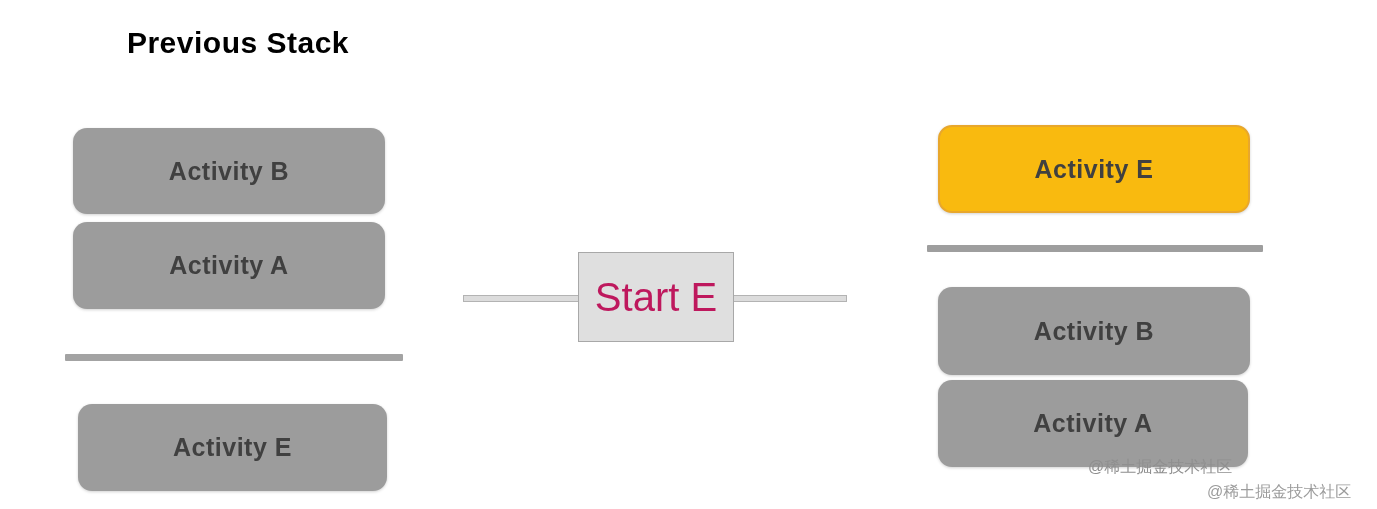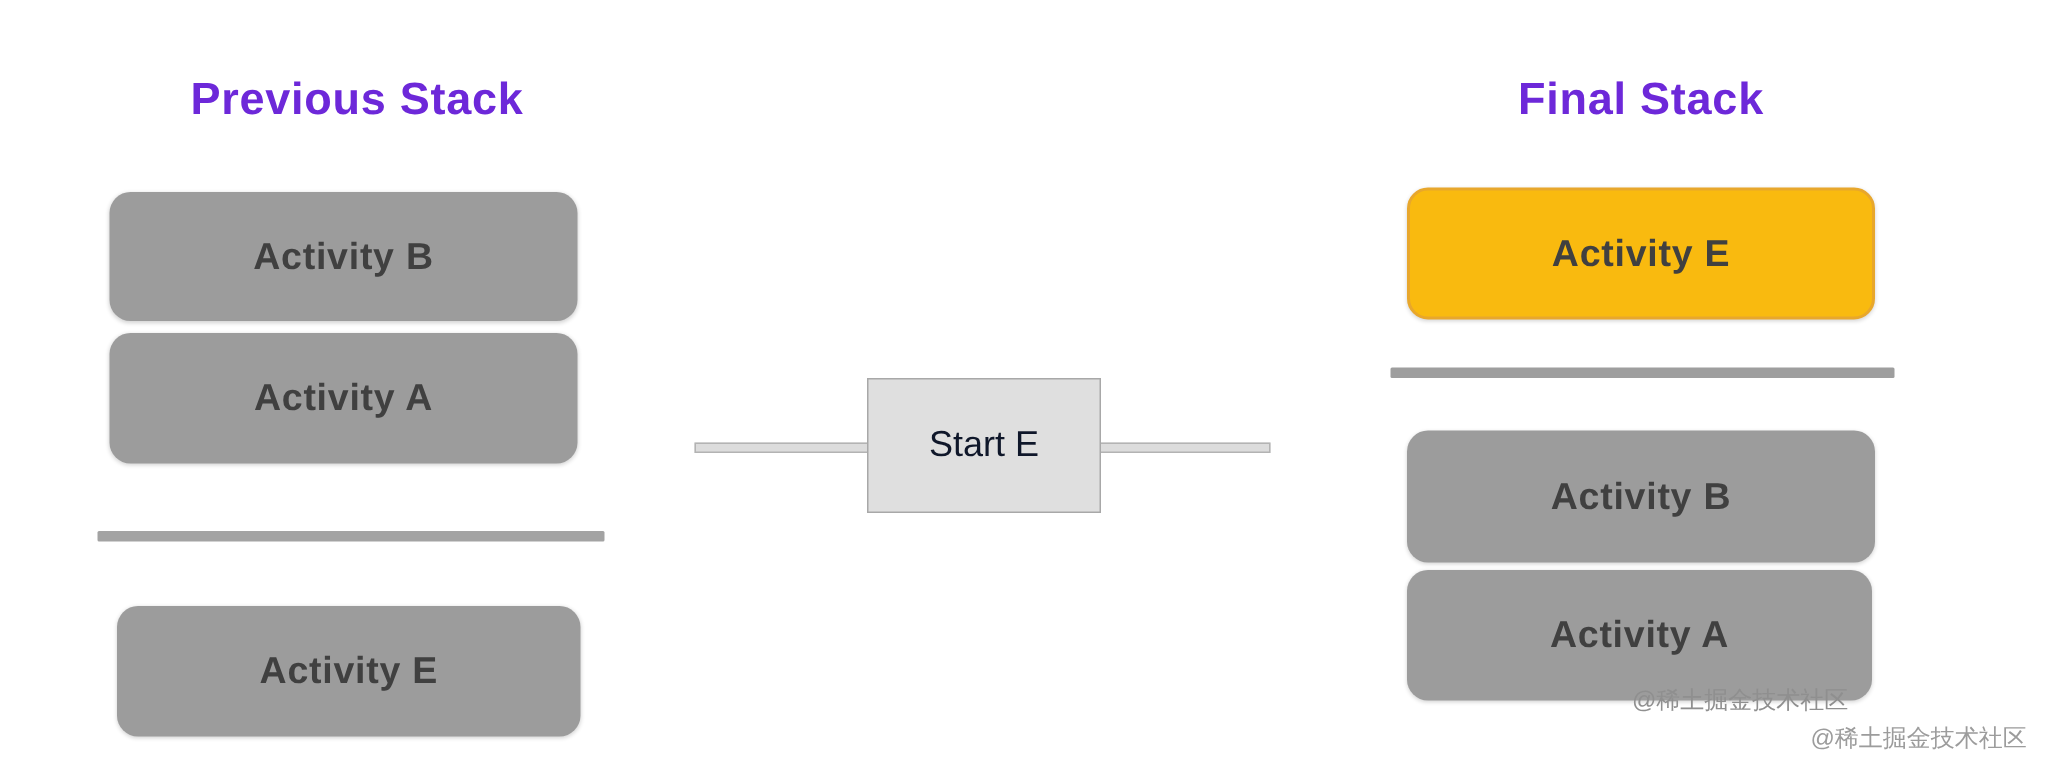--- a/index.html
+++ b/index.html
@@ -12,25 +12,24 @@
     width: 1377px;
     height: 509px;
     background: #ffffff;
     overflow: hidden;
     font-family: "Liberation Sans", "DejaVu Sans", sans-serif;
   }
   .stack-title {
     position: absolute;
     font-size: 30px;
     font-weight: bold;
-    color: #6d28d9;
+    color: #000000;
     text-align: center;
     width: 400px;
     letter-spacing: 0.5px;
-    margin-top: 24px;
   }
   .title-previous { left: 38px;  top: 26px; }
   .title-final    { left: 894px; top: 26px; }
 
   .activity-box {
     position: absolute;
     border-radius: 14px;
     background: #9c9c9c;
     color: #404040;
     font-size: 25px;
@@ -72,22 +71,22 @@
     box-sizing: border-box;
     z-index: 0;
   }
   .transition-box {
     position: absolute;
     left: 578px; top: 252px;
     width: 156px; height: 90px;
     background: #dfdfdf;
     border: 1px solid #a8a8a8;
     box-sizing: border-box;
-    color: #0f172a;
-    font-size: 24px;
+    color: #be185d;
+    font-size: 40px;
     font-weight: normal;
     display: flex;
     align-items: center;
     justify-content: center;
     z-index: 1;
   }
 
   .watermark {
     position: absolute;
     font-size: 16px;
@@ -110,21 +109,20 @@
   <div class="activity-box box-left-a">Activity A</div>
 
   <div class="base-line line-left"></div>
 
   <div class="activity-box box-left-e">Activity E</div>
 
   <div class="transition-line"></div>
 
   <div class="transition-box">Start E</div>
 
-  <div class="stack-title title-final">Final Stack</div>
 
   <div class="activity-box box-right-e">Activity E</div>
 
   <div class="base-line line-right"></div>
 
   <div class="activity-box box-right-b">Activity B</div>
 
   <div class="activity-box box-right-a">Activity A</div>
 
   <div class="watermark watermark-1">@稀土掘金技术社区</div>

